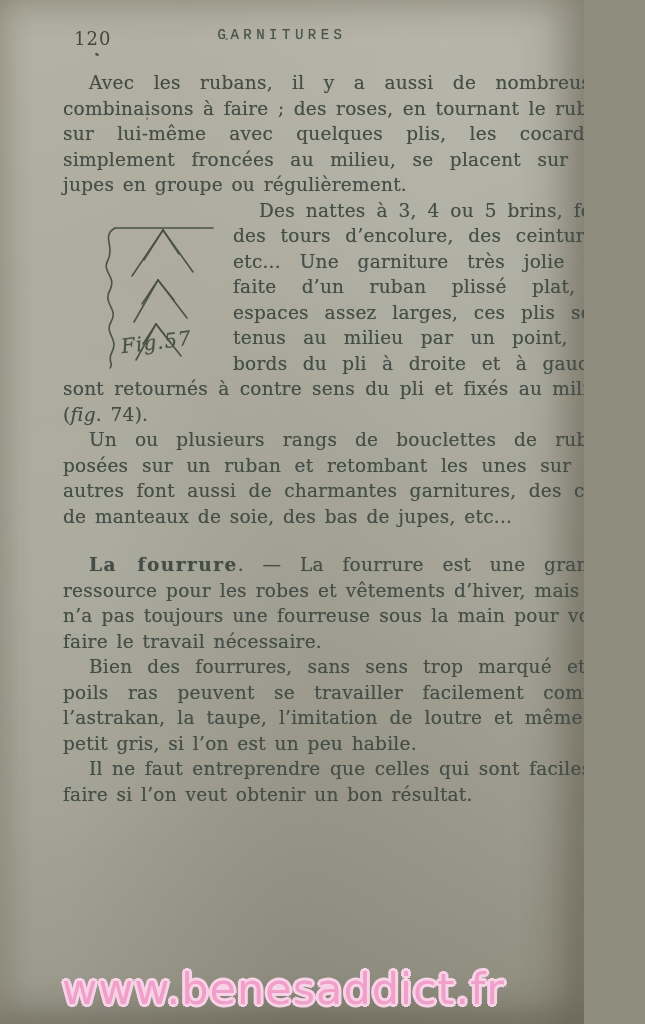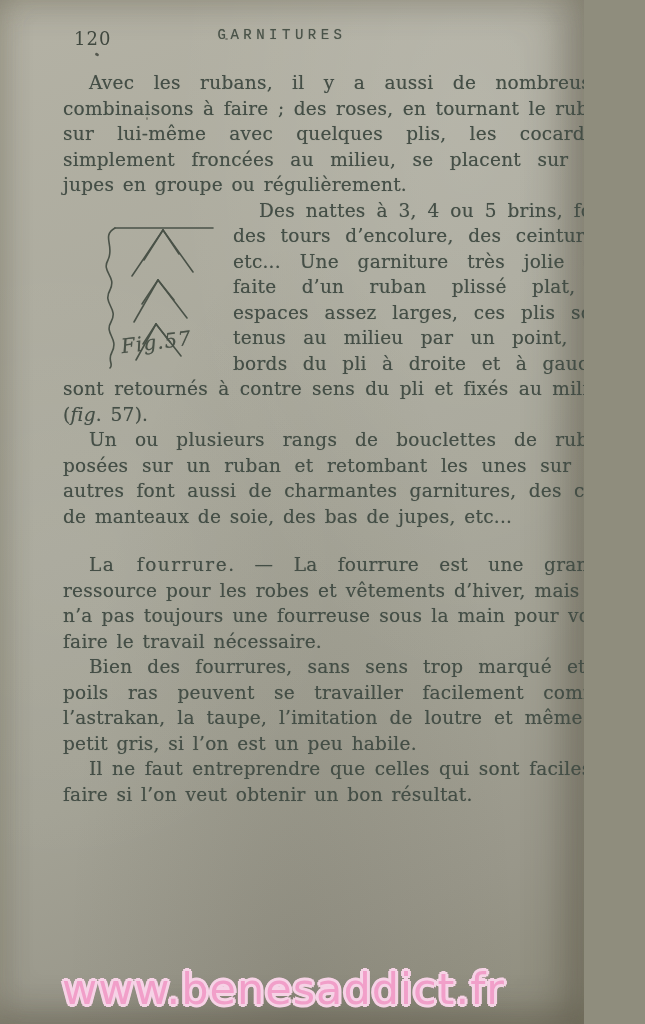--- a/index.html
+++ b/index.html
@@ -38,21 +38,21 @@
   }
 
   main{
     position:absolute;left:63px;top:70px;width:549px;
     color:#444e46;font-size:18.5px;line-height:25.5px;
     text-align:justify;word-spacing:2.5px;letter-spacing:0.25px;
     text-shadow:0 0 0.7px rgba(68,78,70,0.55);
   }
   .para{margin:0;text-indent:26px;}
   .para.section{margin-top:23px;}
-  .lead-bold{font-weight:normal;letter-spacing:1.5px;}
+  .lead-bold{font-weight:bold;letter-spacing:1.5px;}
 
   .figure{
     float:left;width:130px;height:152px;
     margin:20px 14px 2px 26px;position:relative;
   }
   .figure svg{position:absolute;left:0;top:0;}
   .figlabel{
     position:absolute;left:32px;top:112px;
     font-style:italic;font-size:20px;color:#4a5248;
     transform:rotate(-7deg);letter-spacing:1px;
@@ -98,21 +98,21 @@
           <path d="M69 62 L45 104"></path>
           <path d="M69 62 L98 100"></path>
           <path d="M69 62 L53 86"></path>
           <path d="M69 62 L85 82"></path>
           <path d="M67 106 L47 142"></path>
           <path d="M67 106 L92 138"></path>
           <path d="M67 106 L54 126"></path>
           <path d="M67 106 L81 124"></path>
         </svg>
         <span class="figlabel">Fig.57</span>
-      </span><span>Des nattes à 3, 4 ou 5 brins, font des tours d’encolure, des ceintures, etc... Une garniture très jolie est faite d’un ruban plissé plat, à espaces assez larges, ces plis sont tenus au milieu par un point, les bords du pli à droite et à gauche sont retournés à contre sens du pli et fixés au milieu (</span><i>fig</i><span>. 57).</span>
+      </span><span>Des nattes à 3, 4 ou 5 brins, font des tours d’encolure, des ceintures, etc... Une garniture très jolie est faite d’un ruban plissé plat, à espaces assez larges, ces plis sont tenus au milieu par un point, les bords du pli à droite et à gauche sont retournés à contre sens du pli et fixés au milieu (</span><i>fig</i><span>. 74).</span>
     </p>
 
     <p class="para">Un ou plusieurs rangs de bouclettes de ruban posées sur un ruban et retombant les unes sur les autres font aussi de charmantes garnitures, des cols de manteaux de soie, des bas de jupes, etc...</p>
 
     <p class="para section"><span class="lead-bold">La fourrure</span><span>. — </span><span>La fourrure est une grande ressource pour les robes et vêtements d’hiver, mais on n’a pas toujours une fourreuse sous la main pour vous faire le travail nécessaire.</span></p>
 
     <p class="para">Bien des fourrures, sans sens trop marqué et à poils ras peuvent se travailler facilement comme l’astrakan, la taupe, l’imitation de loutre et même le petit gris, si l’on est un peu habile.</p>
     <p class="para">Il ne faut entreprendre que celles qui sont faciles à faire si l’on veut obtenir un bon résultat.</p>
   </main>
 

